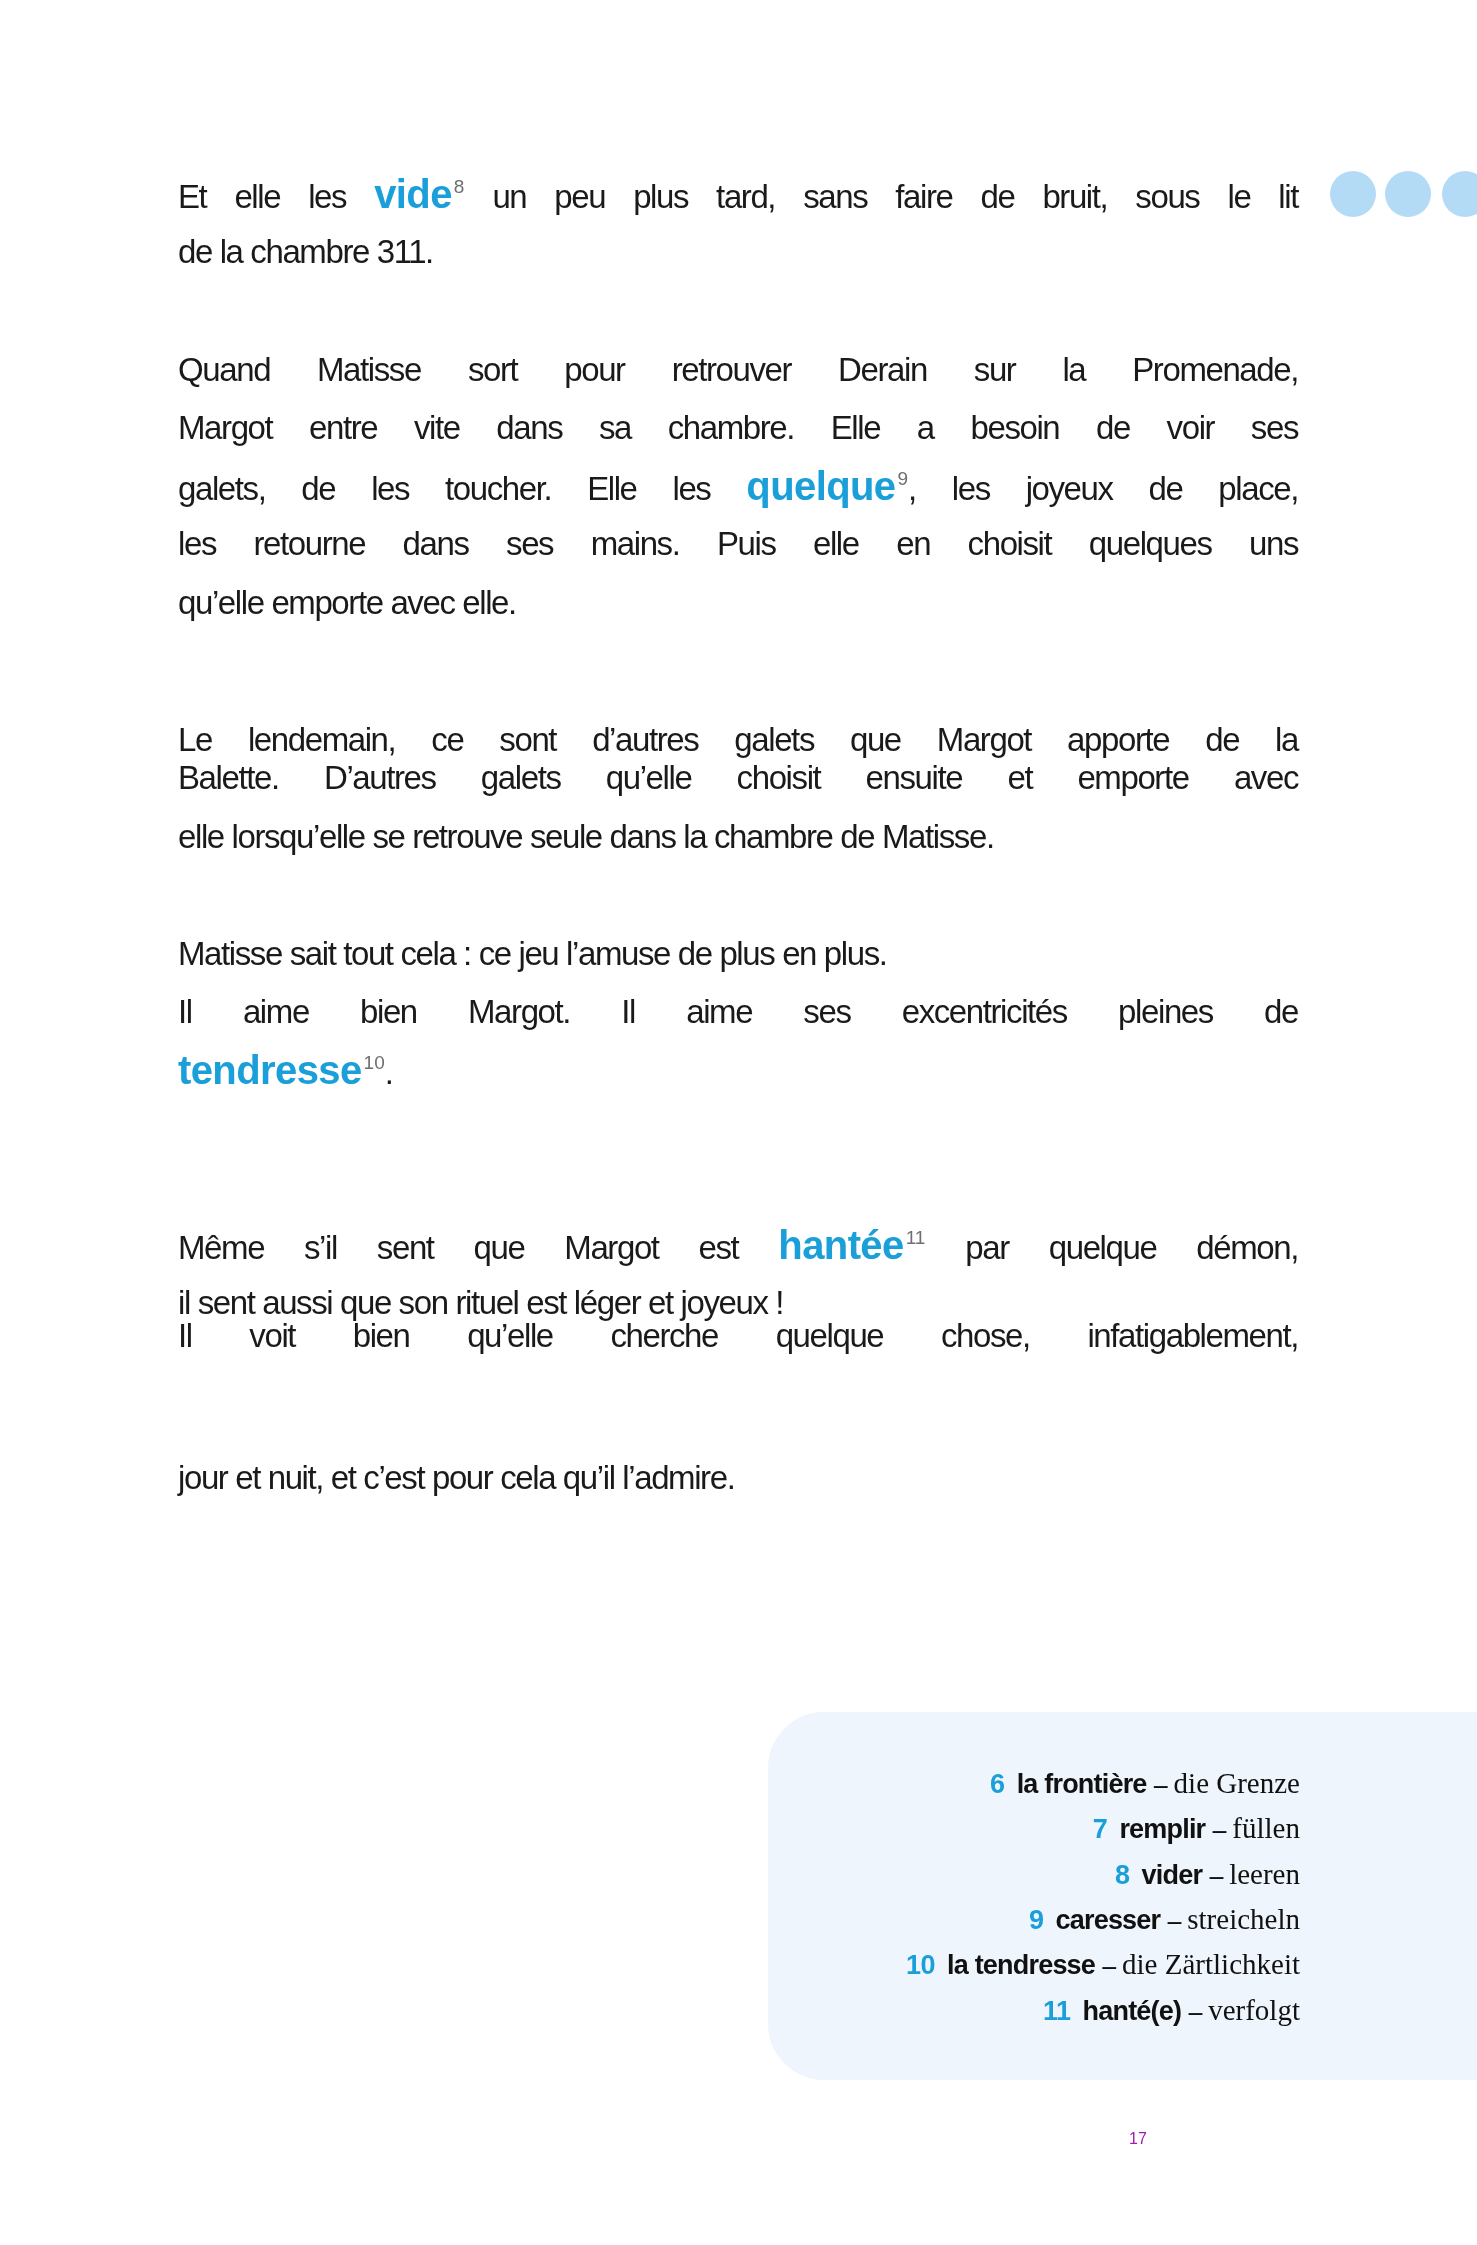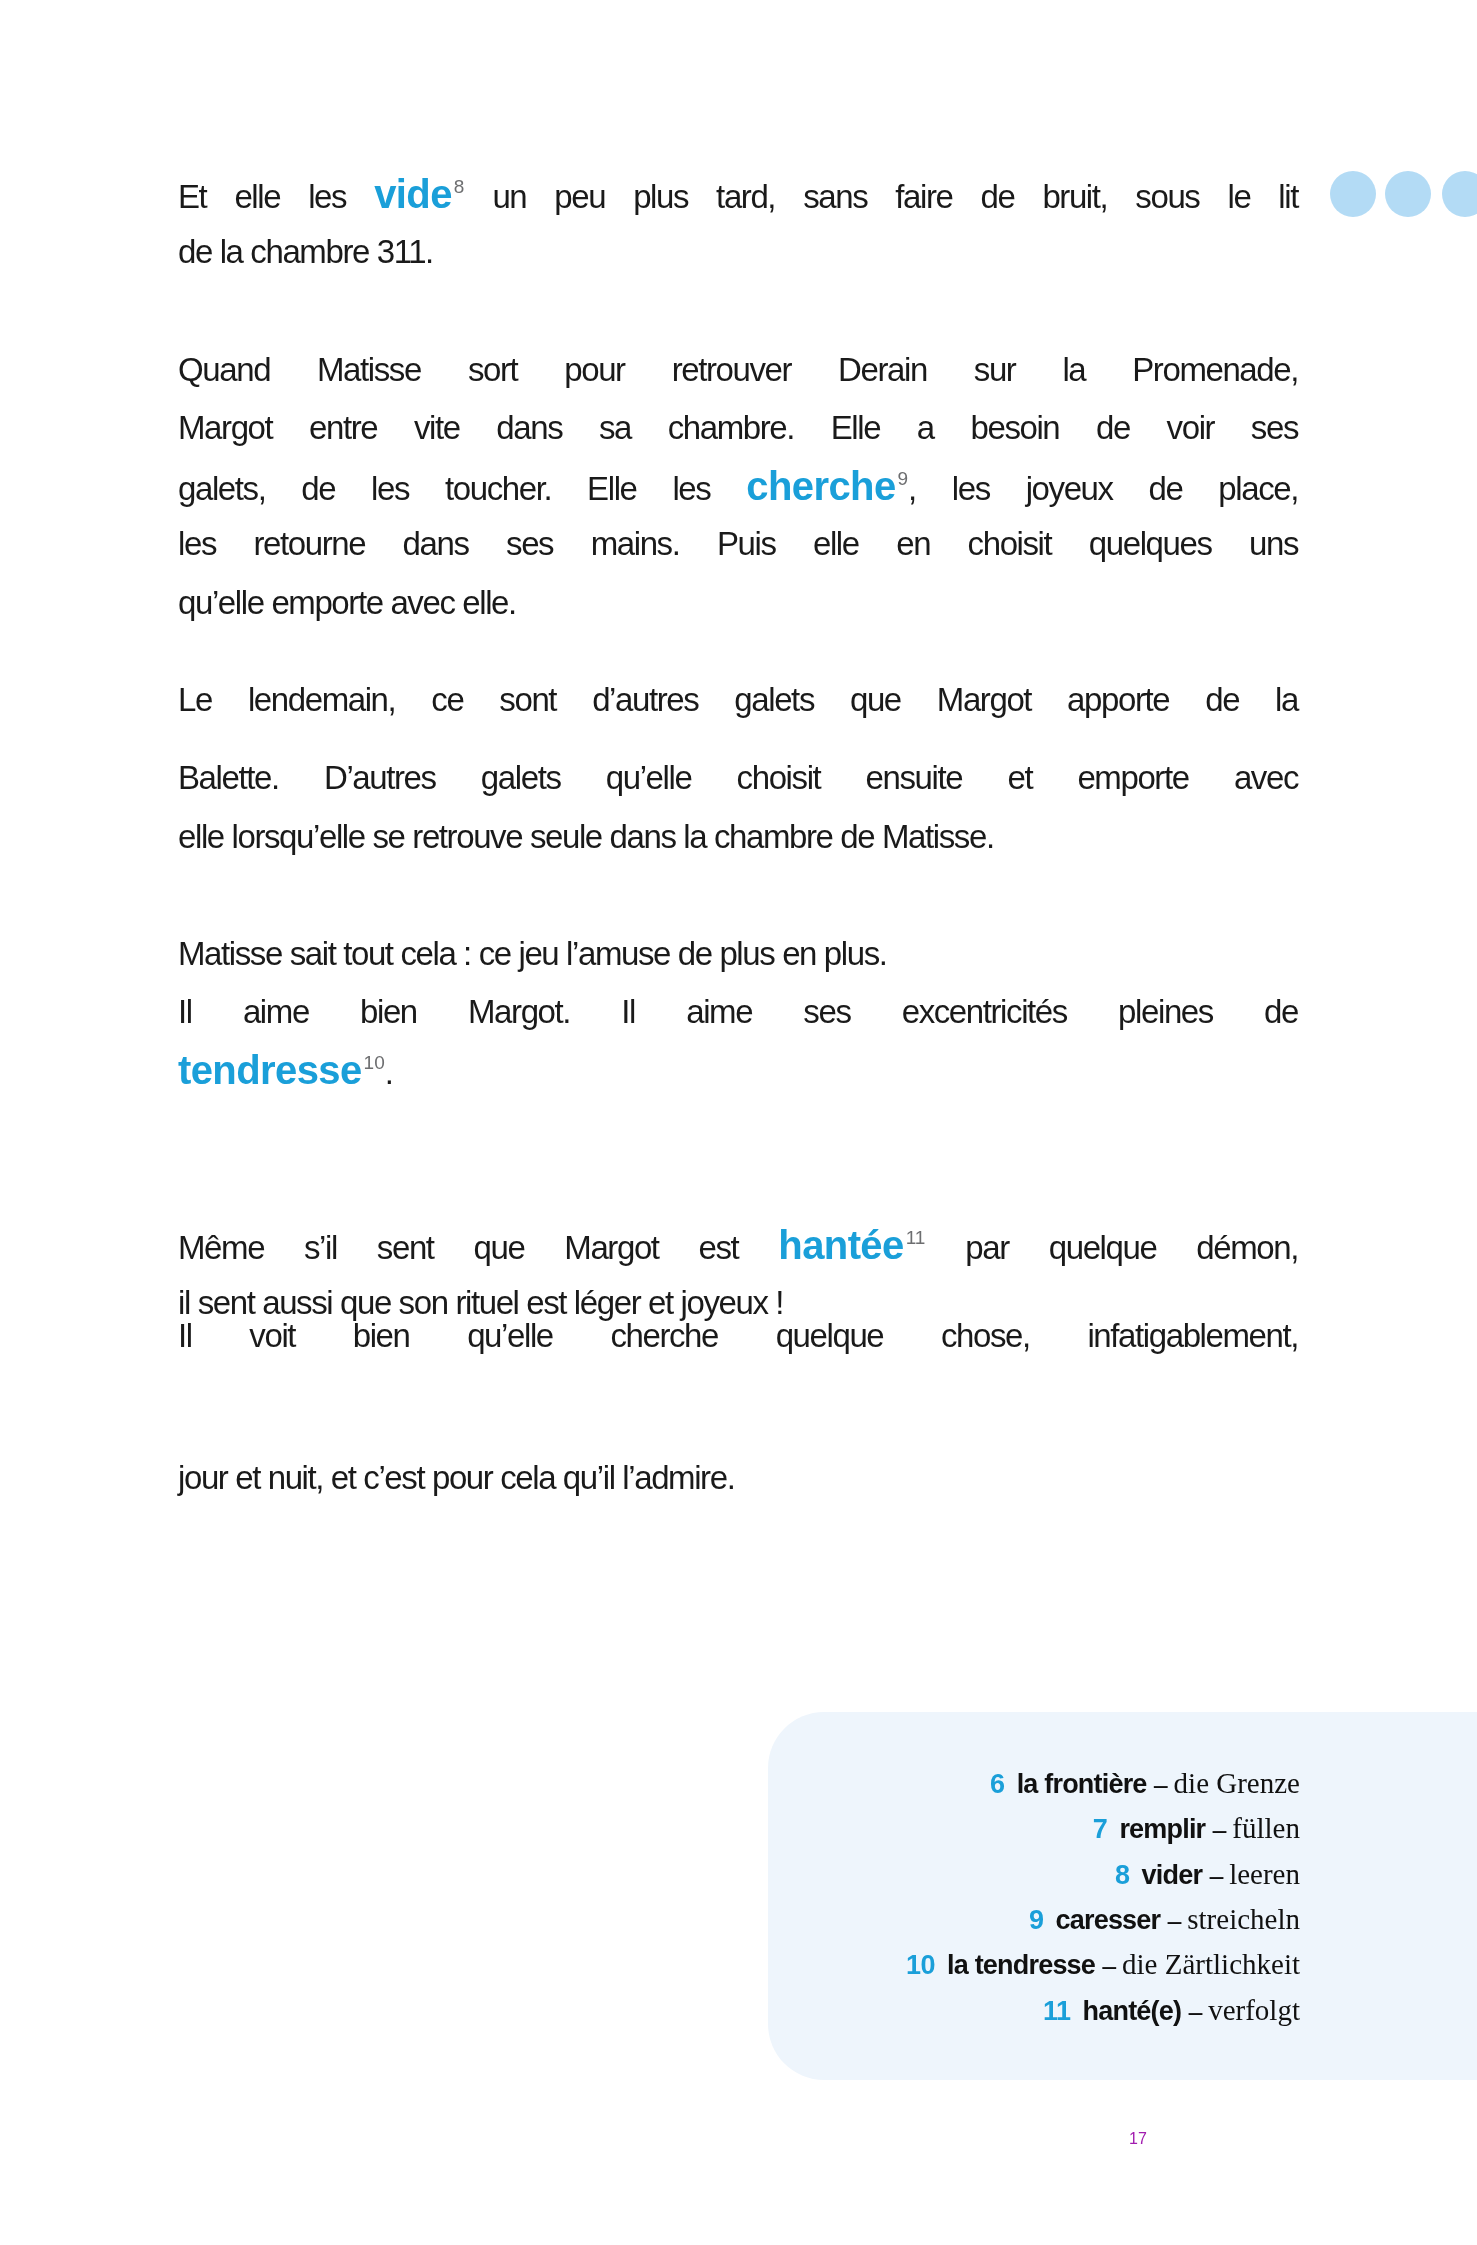--- a/index.html
+++ b/index.html
@@ -28,27 +28,27 @@
 <div class="dot" style="left:1442px"></div>
 
 <div>
   <div class="line just" style="top:174px"><span>Et elle les </span><span class="kw">vide</span><sup class="fn">8</sup><span> un peu plus tard, sans faire de bruit, sous le lit</span></div>
   <div class="line" style="top:232px">de la chambre 311.</div>
 </div>
 
 <div>
   <div class="line just" style="top:350px">Quand Matisse sort pour retrouver Derain sur la Promenade,</div>
   <div class="line just" style="top:408px">Margot entre vite dans sa chambre. Elle a besoin de voir ses</div>
-  <div class="line just" style="top:466px"><span>galets, de les toucher. Elle les </span><span class="kw">cherche</span><sup class="fn">9</sup><span>, les joyeux de place,</span></div>
+  <div class="line just" style="top:466px"><span>galets, de les toucher. Elle les </span><span class="kw">quelque</span><sup class="fn">9</sup><span>, les joyeux de place,</span></div>
   <div class="line just" style="top:524px">les retourne dans ses mains. Puis elle en choisit quelques uns</div>
   <div class="line" style="top:583px">qu’elle emporte avec elle.</div>
 </div>
 
 <div>
-  <div class="line just" style="top:680px">Le lendemain, ce sont d’autres galets que Margot apporte de la</div>
+  <div class="line just" style="top:720px">Le lendemain, ce sont d’autres galets que Margot apporte de la</div>
   <div class="line just" style="top:758px">Balette. D’autres galets qu’elle choisit ensuite et emporte avec</div>
   <div class="line" style="top:817px">elle lorsqu’elle se retrouve seule dans la chambre de Matisse.</div>
 </div>
 
 <div>
   <div class="line" style="top:934px">Matisse sait tout cela : ce jeu l’amuse de plus en plus.</div>
   <div class="line just" style="top:992px">Il aime bien Margot. Il aime ses excentricités pleines de</div>
   <div class="line" style="top:1050px"><span class="kw">tendresse</span><sup class="fn">10</sup><span>.</span></div>
 </div>
 

